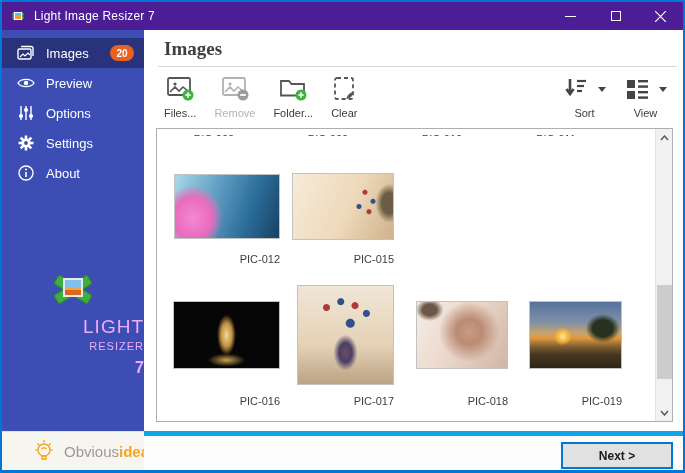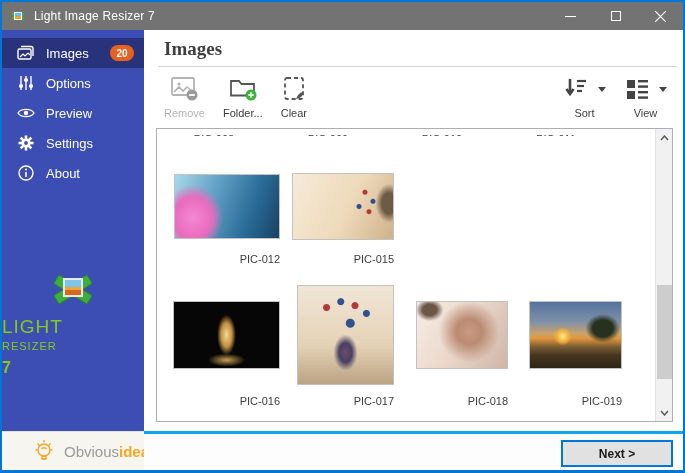--- a/index.html
+++ b/index.html
@@ -5,21 +5,21 @@
   * { margin:0; padding:0; box-sizing:border-box; }
   html,body { width:685px; height:473px; background:#888; font-family:"Liberation Sans", sans-serif; }
   .window {
     position:relative; width:685px; height:473px;
     border:2px solid #0077d7; border-bottom-width:3px;
     background:#fff; overflow:hidden;
   }
   
   .titlebar {
     position:absolute; top:0; left:0; right:0; height:28px;
-    background:#737373; display:flex; align-items:center; color:#fff;
+    background:#4c1d95; display:flex; align-items:center; color:#fff;
   }
   .app-icon { width:16px; height:14px; margin:0 8px 0 8px; position:relative; flex:0 0 auto; }
   .app-icon .band1,.app-icon .band2 { position:absolute; left:2px; top:5px; width:12px; height:4px; background:#3fae3f; }
   .app-icon .band1 { transform:rotate(28deg); }
   .app-icon .band2 { transform:rotate(-28deg); }
   .app-icon .photo { position:absolute; left:4px; top:3px; width:8px; height:8px; background:linear-gradient(180deg,#68b8e8 45%,#f0a030 45%); border:1px solid #fff; }
   .title-text { font-size:12px; letter-spacing:.2px; }
   .win-controls { margin-left:auto; display:flex; height:100%; }
   .win-btn { width:45px; height:100%; display:flex; align-items:center; justify-content:center; }
   .win-btn svg { display:block; }
@@ -30,21 +30,21 @@
   }
   .nav { padding-top:8px; }
   .nav-item { height:30px; display:flex; align-items:center; padding:0 10px 0 14px; cursor:default; font-size:13px; }
   .nav-item.selected { background:#28337c; }
   .nicon { width:20px; height:18px; margin-right:10px; display:flex; align-items:center; justify-content:center; flex:0 0 auto; }
   .nlabel { flex:1; }
   .badge {
     background:#e8611f; color:#fff; font-size:10px; font-weight:bold;
     min-width:24px; height:16px; border-radius:9px; display:flex; align-items:center; justify-content:center;
   }
-  .logo-block { position:absolute; top:238px; left:0; right:0; text-align:left; color:#84cc16; }
+  .logo-block { position:absolute; top:238px; left:0; right:0; text-align:right; color:#f0abfc; }
   .logo-mark { width:46px; height:40px; margin:0 auto 8px auto; position:relative; }
   .logo-mark .band1,.logo-mark .band2 { position:absolute; left:3px; top:16px; width:40px; height:11px; background:#3fae3f; border:1px solid #2c8a2c; border-radius:2px; }
   .logo-mark .band1 { transform:rotate(32deg); }
   .logo-mark .band2 { transform:rotate(-32deg); }
   .logo-mark .photo { position:absolute; left:13px; top:10px; width:20px; height:19px; border:2px solid #e8e8e8;
     background:linear-gradient(180deg,#7cc4ec 0 45%,#f2a53a 45% 70%,#d86820 70% 100%); }
   .logo-l1 { font-size:19px; letter-spacing:1px; line-height:22px; }
   .logo-l2 { font-size:16px; letter-spacing:1px; line-height:19px; }
   .logo-l3 { font-size:11px; letter-spacing:1px; line-height:17px; }
   .logo-ver { font-size:16px; font-weight:bold; margin-top:4px; }
@@ -122,21 +122,21 @@
   .t19 { width:93px; height:68px; background:
     radial-gradient(circle 9px at 36% 52%, #ffeaa2 0%, #f6b73d 55%, rgba(0,0,0,0) 100%),
     radial-gradient(ellipse 24px 20px at 80% 40%, #27311f 0 42%, rgba(0,0,0,0) 72%),
     linear-gradient(180deg,#55739d 0%,#7e90a7 30%,#caa36a 48%,#e1973d 55%,#7b5d31 68%,#473620 80%,#2d2515 100%); }
   
   .scrollbar { position:absolute; top:0; right:0; bottom:0; width:17px; background:#f1f1f1; border-left:1px solid #e3e3e3; }
   .sb-btn { position:absolute; left:0; width:17px; height:17px; display:flex; align-items:center; justify-content:center; }
   .sb-up { top:0; } .sb-down { bottom:0; }
   .sb-thumb { position:absolute; left:1px; width:15px; top:156px; height:94px; background:#cdcdcd; }
   
-  .bottom-bar { position:absolute; left:0; right:0; bottom:0; height:39px; background:#fdfdfd; border-top:3px solid #0ea5e9; }
+  .bottom-bar { position:absolute; left:0; right:0; bottom:0; height:39px; background:#fdfdfd; border-top:5px solid #0ea5e9; }
   .next-btn {
     position:absolute; right:10px; top:6px; width:112px; height:27px;
     background:#e1e1e1; border:2px solid #0078d7; font-family:inherit;
     font-size:12px; font-weight:bold; color:#1a1a1a;
   }
   
   .ico { display:block; }
 </style>
 </head>
 <body>
@@ -177,43 +177,43 @@
               <rect x="1" y="4" width="13" height="10" rx="1.5" fill="none" stroke="#fff" stroke-width="1.4"></rect>
               <path d="M4 1.5 h10 a2 2 0 0 1 2 2 V11" fill="none" stroke="#fff" stroke-width="1.4"></path>
               <path d="M3 12 l3-3 2 2 3-3 2 2" fill="none" stroke="#fff" stroke-width="1.2"></path>
             </svg>
         </span>
         <span class="nlabel">Images</span>
         <span class="badge">20</span>
       </div>
       <div class="nav-item">
         <span class="nicon">
+          <svg class="ico" width="18" height="12" viewBox="0 0 18 12">
+              <path d="M1 6 C4 1.2 14 1.2 17 6 C14 10.8 4 10.8 1 6 Z" fill="none" stroke="#fff" stroke-width="1.4"></path>
+              <circle cx="9" cy="6" r="2.2" fill="#fff"></circle>
+            </svg>
+        </span>
+        <span class="nlabel">Preview</span>
+      </div>
+      <div class="nav-item">
+        <span class="nicon">
           <svg class="ico" width="16" height="16" viewBox="0 0 16 16">
               <g stroke="#fff" stroke-width="1.4">
                 <line x1="3" y1="1" x2="3" y2="15"></line>
                 <line x1="8" y1="1" x2="8" y2="15"></line>
                 <line x1="13" y1="1" x2="13" y2="15"></line>
               </g>
               <g fill="#fff">
                 <circle cx="3" cy="11" r="2.1"></circle>
                 <circle cx="8" cy="5" r="2.1"></circle>
                 <circle cx="13" cy="11" r="2.1"></circle>
               </g>
             </svg>
         </span>
         <span class="nlabel">Options</span>
-      </div>
-      <div class="nav-item">
-        <span class="nicon">
-          <svg class="ico" width="18" height="12" viewBox="0 0 18 12">
-              <path d="M1 6 C4 1.2 14 1.2 17 6 C14 10.8 4 10.8 1 6 Z" fill="none" stroke="#fff" stroke-width="1.4"></path>
-              <circle cx="9" cy="6" r="2.2" fill="#fff"></circle>
-            </svg>
-        </span>
-        <span class="nlabel">Preview</span>
       </div>
       <div class="nav-item">
         <span class="nicon">
           <svg class="ico" width="16" height="16" viewBox="0 0 16 16">
               <g fill="#fff">
                 <circle cx="8" cy="8" r="4.6"></circle>
                 <g stroke="#fff" stroke-width="2.6">
                   <line x1="8" y1="0.5" x2="8" y2="15.5"></line>
                   <line x1="0.5" y1="8" x2="15.5" y2="8"></line>
                   <line x1="2.7" y1="2.7" x2="13.3" y2="13.3"></line>
@@ -266,20 +266,32 @@
       </span>
       <span class="brand-text"><span class="brand-prefix">Obvious</span><span class="brand-suffix">idea!</span></span>
     </div>
   </div>
 
   <div class="main">
     <div class="page-title">Images</div>
     <div class="title-rule"></div>
 
     <div class="toolbar">
+      <button class="tbtn">
+        <span class="ico-row">
+          <svg class="ico" width="30" height="28" viewBox="0 0 30 28">
+              <rect x="3" y="3" width="22" height="17" rx="1.5" fill="none" stroke="#555" stroke-width="1.8"></rect>
+              <circle cx="10" cy="9" r="1.6" fill="#555"></circle>
+              <path d="M5 17 l5-5 4 4 4-4 6 5" fill="none" stroke="#555" stroke-width="1.6"></path>
+              <circle cx="23" cy="20" r="5.5" fill="#3cb43c"></circle>
+              <path d="M23 17.2 v5.6 M20.2 20 h5.6" stroke="#fff" stroke-width="1.6"></path>
+            </svg>
+        </span>
+        <span class="tlabel">Files...</span>
+      </button>
       <button class="tbtn disabled">
         <span class="ico-row">
           <svg class="ico" width="30" height="28" viewBox="0 0 30 28">
               <rect x="3" y="3" width="22" height="17" rx="1.5" fill="none" stroke="#b2b2b2" stroke-width="1.8"></rect>
               <circle cx="10" cy="9" r="1.6" fill="#b2b2b2"></circle>
               <path d="M5 17 l5-5 4 4 4-4 6 5" fill="none" stroke="#b2b2b2" stroke-width="1.6"></path>
               <circle cx="23" cy="20" r="5.5" fill="#9b9b9b"></circle>
               <path d="M20.2 20 h5.6" stroke="#fff" stroke-width="1.8"></path>
             </svg>
         </span>

